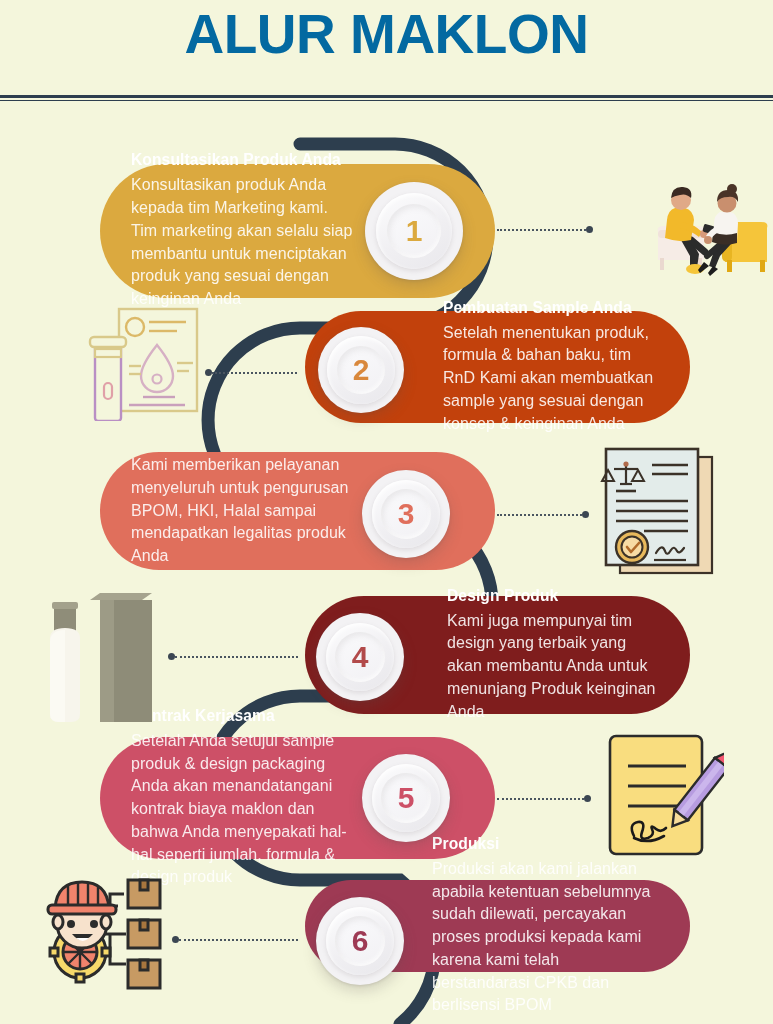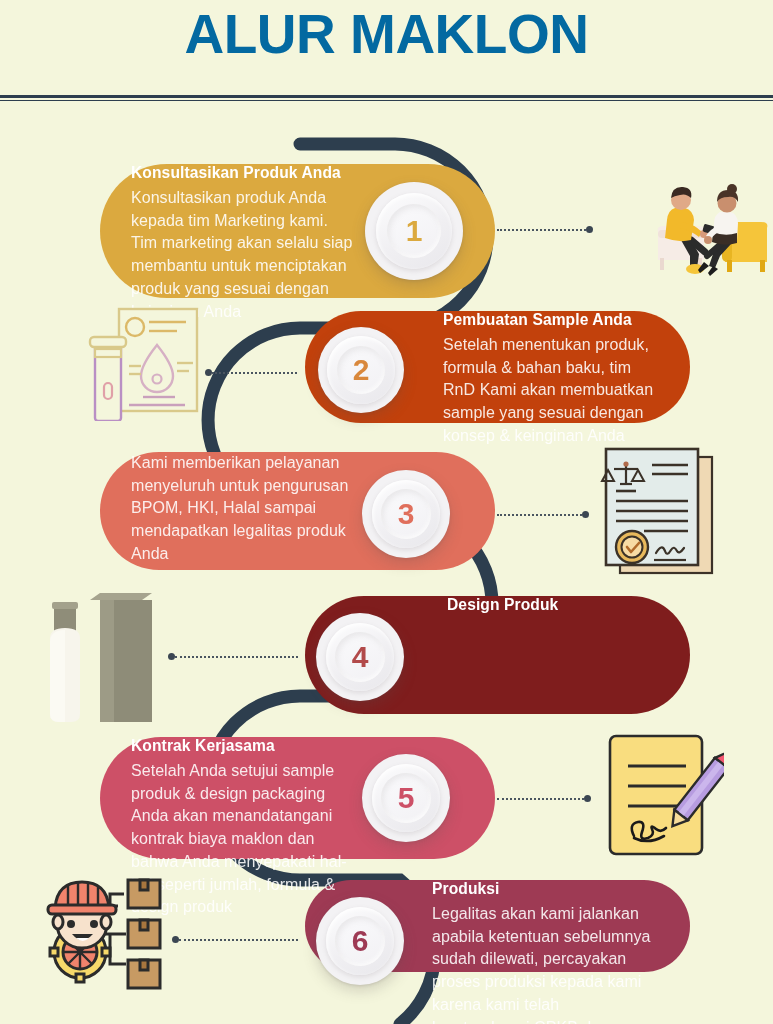--- a/index.html
+++ b/index.html
@@ -25,21 +25,21 @@
   .rule-wrap { position: absolute; left: 0; top: 95px; width: 773px; }
   .rule-top { height: 2.5px; background: #2d3e4e; }
   .rule-gap { height: 2px; background: #f4f6dc; }
   .rule-bot { height: 1.5px; background: #2d3e4e; }
 
   
   .path-svg { position: absolute; left: 0; top: 96px; width: 773px; height: 928px; }
 
   
   .card {
-    position: absolute; border-radius: 200px; display: flex; 
+    position: absolute; border-radius: 200px; display: flex; align-items: center;
   }
   .card .txt { position: relative; z-index: 3; }
   .card .ttl {
     font-size: 15.6px; font-weight: 700; color: #ffffff; margin-bottom: 5px;
     letter-spacing: 0.1px; white-space: nowrap;
   }
   .card .body {
     font-size: 16px; line-height: 1.42; color: rgba(255,255,255,0.88);
     letter-spacing: 0.05px;
   }
@@ -239,20 +239,21 @@
       <path d="M31 104 l4 5 l8 -9" fill="none" stroke="#b06a2a" stroke-width="2.6" stroke-linecap="round" stroke-linejoin="round"></path>
 
       <path d="M60 110 q6 -10 9 -2 q2 6 6 -1 q3 -5 6 1 q2 4 7 -3" fill="none" stroke="#3b3228" stroke-width="2.2" stroke-linecap="round"></path>
       <line x1="58" y1="117" x2="90" y2="117" stroke="#3b3228" stroke-width="2.2"></line>
     </svg>
   </div>
 
   <div class="card right" style="left:305px; top:596px; width:385px; height:118px; background:#7f1d1d;">
     <div class="txt" style="padding-right:34px; width:243px;">
       <div class="ttl">Design Produk</div>
+      <div class="body">Kami juga mempunyai tim design yang terbaik yang akan membantu Anda untuk menunjang Produk keinginan Anda</div>
     </div>
   </div>
   <div class="disc" style="left:316px; top:613px; width:88px; height:88px;">
     <span style="color:#b24a4a;">4</span>
   </div>
   <div class="dots" style="left:168px; top:655px; width:130px;">
     <div class="dend"></div>
       <div class="dline"></div>
   </div>
   <div class="illus" style="left:36px; top:586px; width:122px; height:136px;">
@@ -296,21 +297,21 @@
         <rect x="91" y="26" width="6" height="66" fill="#cbb6ec"></rect>
         <path d="M86 26 l8.5 -16 l8.5 16z" fill="#f4566f" stroke="#2b2b2b" stroke-width="2.4"></path>
         <path d="M86 92 l8.5 14 l8.5 -14z" fill="#f7dd9a" stroke="#2b2b2b" stroke-width="2.4"></path>
       </g>
     </svg>
   </div>
 
   <div class="card right" style="left:305px; top:880px; width:385px; height:92px; background:#9e3a54;">
     <div class="txt" style="padding-right:30px; width:258px;">
       <div class="ttl">Produksi</div>
-      <div class="body">Legalitas akan kami jalankan apabila ketentuan sebelumnya sudah dilewati, percayakan proses produksi kepada kami karena kami telah berstandarasi CPKB dan berlisensi BPOM</div>
+      <div class="body">Produksi akan kami jalankan apabila ketentuan sebelumnya sudah dilewati, percayakan proses produksi kepada kami karena kami telah berstandarasi CPKB dan berlisensi BPOM</div>
     </div>
   </div>
   <div class="disc" style="left:316px; top:897px; width:88px; height:88px;">
     <span style="color:#9e3a54;">6</span>
   </div>
   <div class="dots" style="left:172px; top:938px; width:126px;">
     <div class="dend"></div>
       <div class="dline"></div>
   </div>
   <div class="illus" style="left:38px; top:872px; width:128px; height:124px;">

